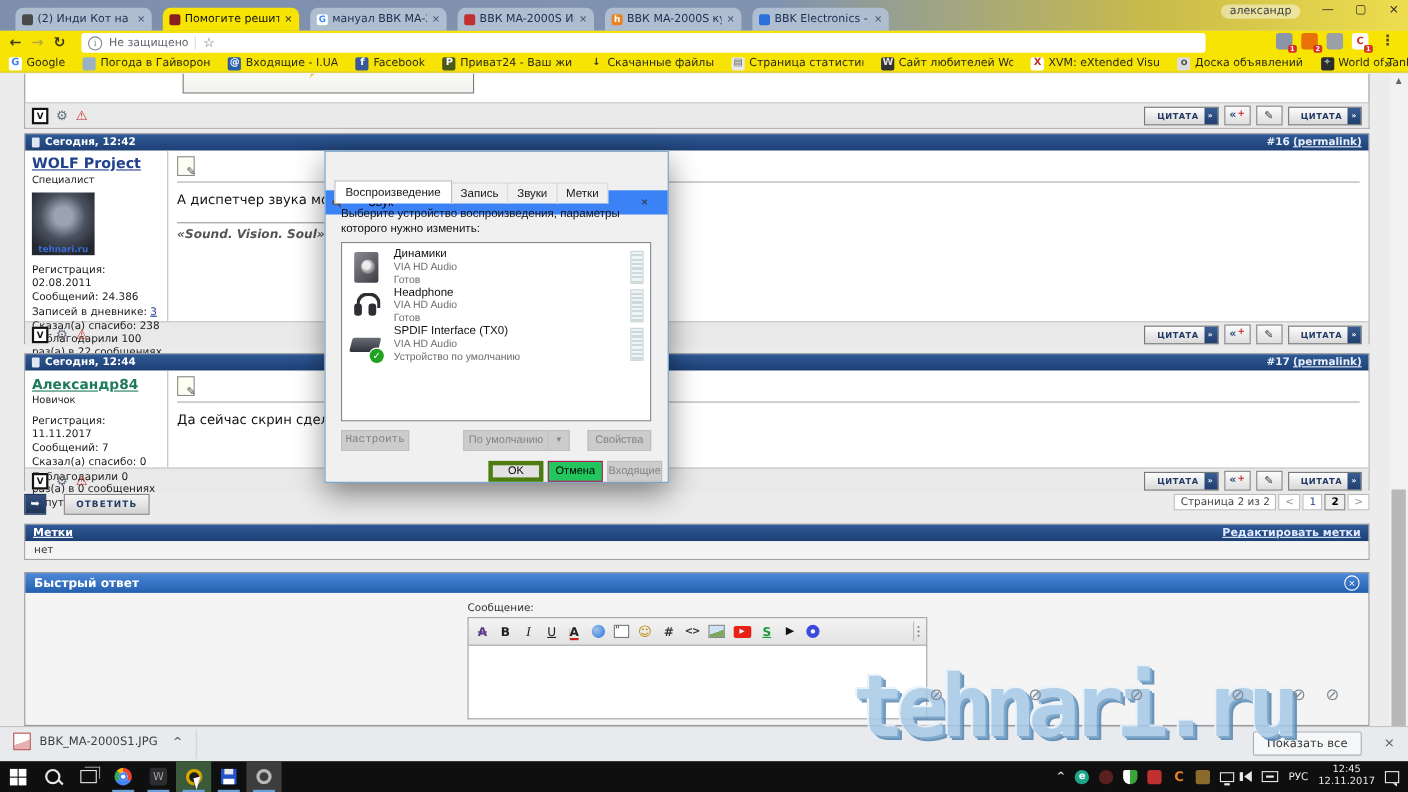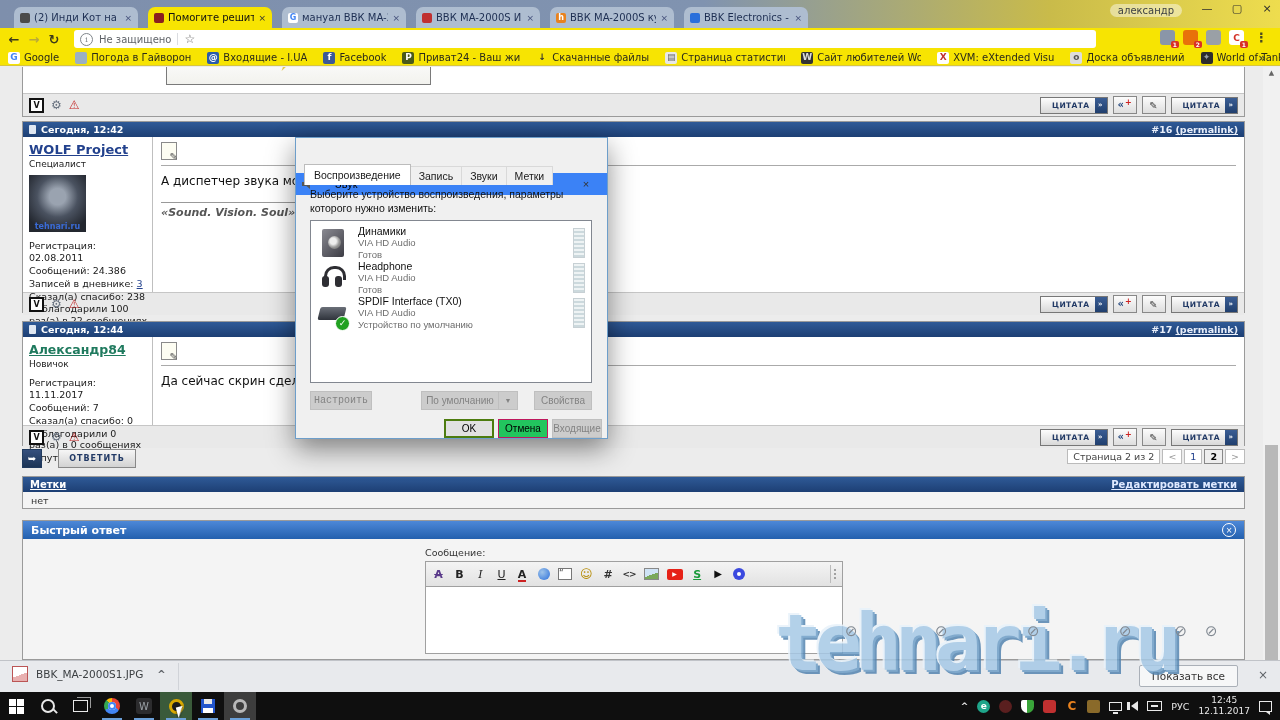--- a/index.html
+++ b/index.html
@@ -181,21 +181,21 @@
   .dev-sub{font-size:9.5px;color:#6d6d6d;line-height:1.25;}
   .vu{width:10px;height:28px;border:1px solid #c7d0d4;background:repeating-linear-gradient(to bottom,#eef3f4 0 2px,#ccd9dd 2px 4px);flex:0 0 auto;}
   .dlg-btnrow{position:absolute;left:14px;top:253px;width:282px;display:flex;align-items:center;}
   .wbtn{height:19px;border:1px solid #bfbfbf;background:#cccccc;color:#838383;font-size:10px;display:flex;align-items:center;justify-content:center;box-sizing:border-box;}
   .wbtn.configure{width:62px;font-family:Liberation Mono, monospace;}
   .wbtn.setdef{width:78px;margin-left:49px;}
   .wbtn.defarrow{width:19px;border-left:none;font-size:7px;}
   .wbtn.props{width:58px;margin-left:16px;}
   .dlg-ok-row{position:absolute;left:0;top:281px;width:100%;display:flex;justify-content:flex-end;gap:4px;padding-right:5px;box-sizing:border-box;}
   .wbtn2{width:50px;height:19px;font-size:10px;display:flex;align-items:center;justify-content:center;box-sizing:border-box;}
-  .wbtn2.ok{background:#e1e1e1;border:2px solid #4d7c0f;color:#000;}
+  .wbtn2.ok{background:#e1e1e1;border:4px solid #4d7c0f;color:#000;}
   .wbtn2.cancel{background:#22c55e;border:1px solid #be185d;color:#000;}
   .wbtn2.apply{background:#cccccc;border:1px solid #bfbfbf;color:#838383;}
 
   
   .shelf{position:absolute;left:0;top:660px;width:1280px;height:32px;background:#e8eaed;border-top:1px solid #c0c3c8;z-index:30;box-sizing:border-box;}
   .dl-chip{position:absolute;left:12px;top:5px;display:flex;align-items:center;gap:8px;}
   .file-ic{width:14px;height:14px;border:1px solid #b55;background:linear-gradient(160deg,#fff 55%,#e8b0b0 55%);}
   .dl-name{font-size:10.5px;color:#3c4043;}
   .dl-caret{font-size:10px;color:#5f6368;font-weight:bold;margin-left:6px;}
   .dl-sep{position:absolute;left:178px;top:2px;bottom:2px;width:1px;background:#d0d3d8;}

